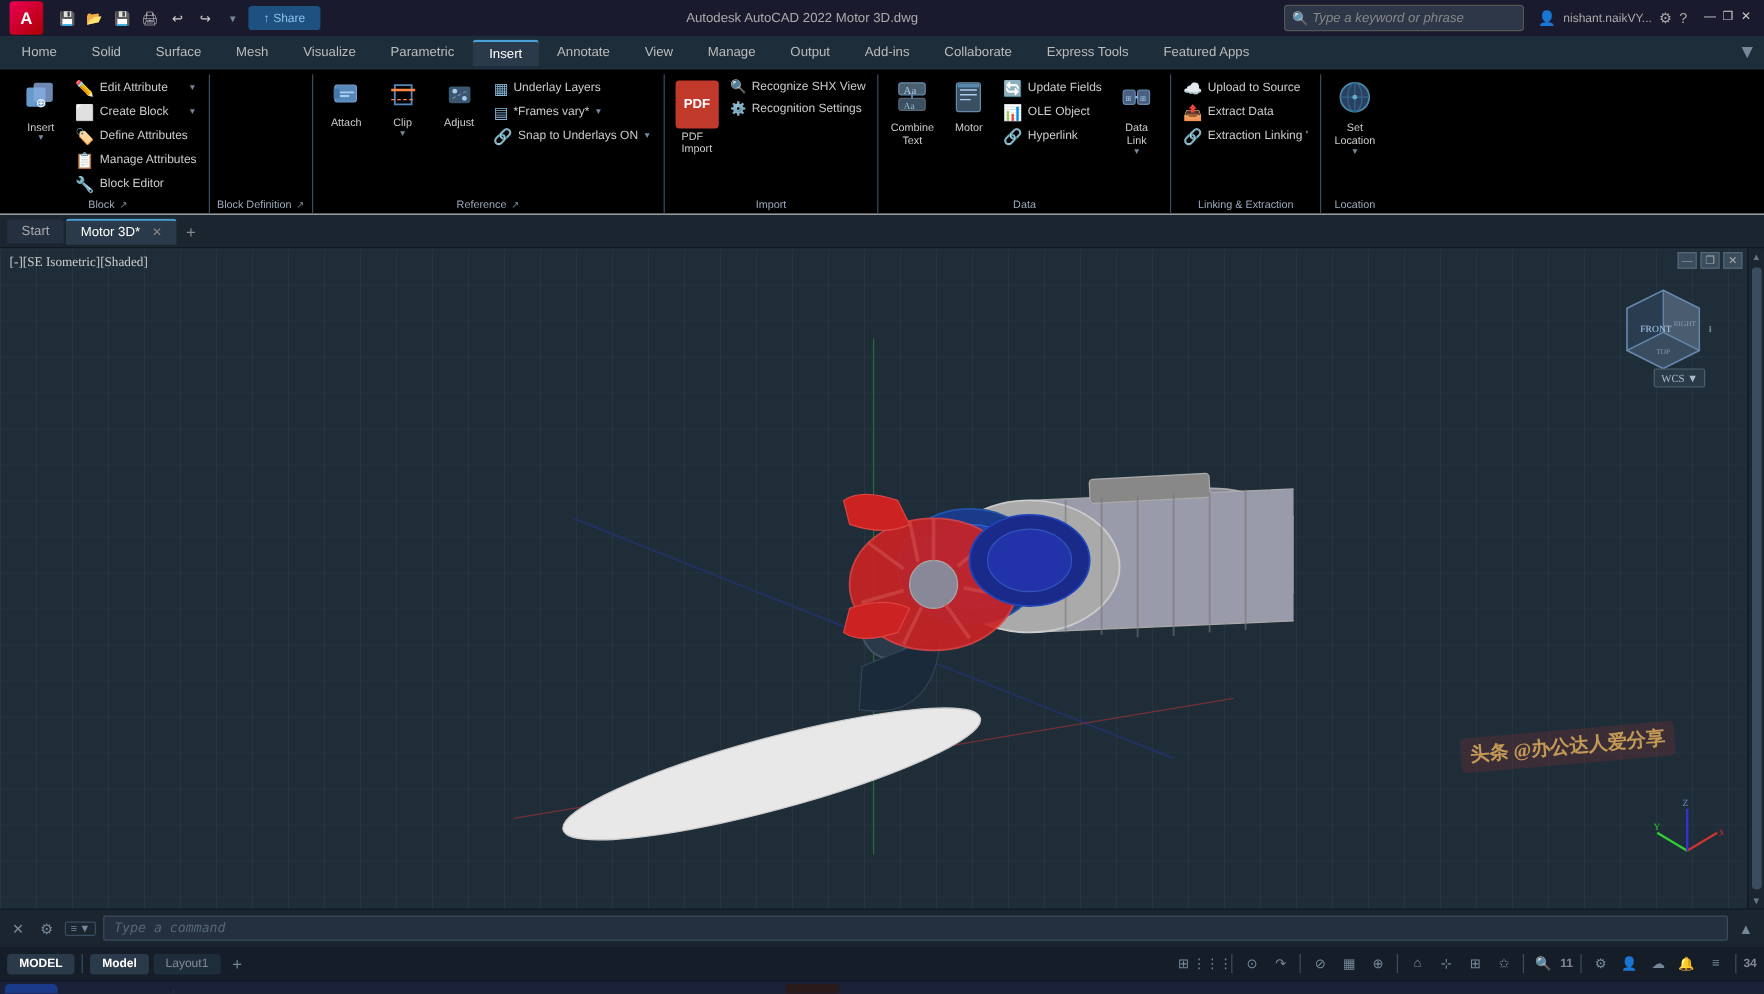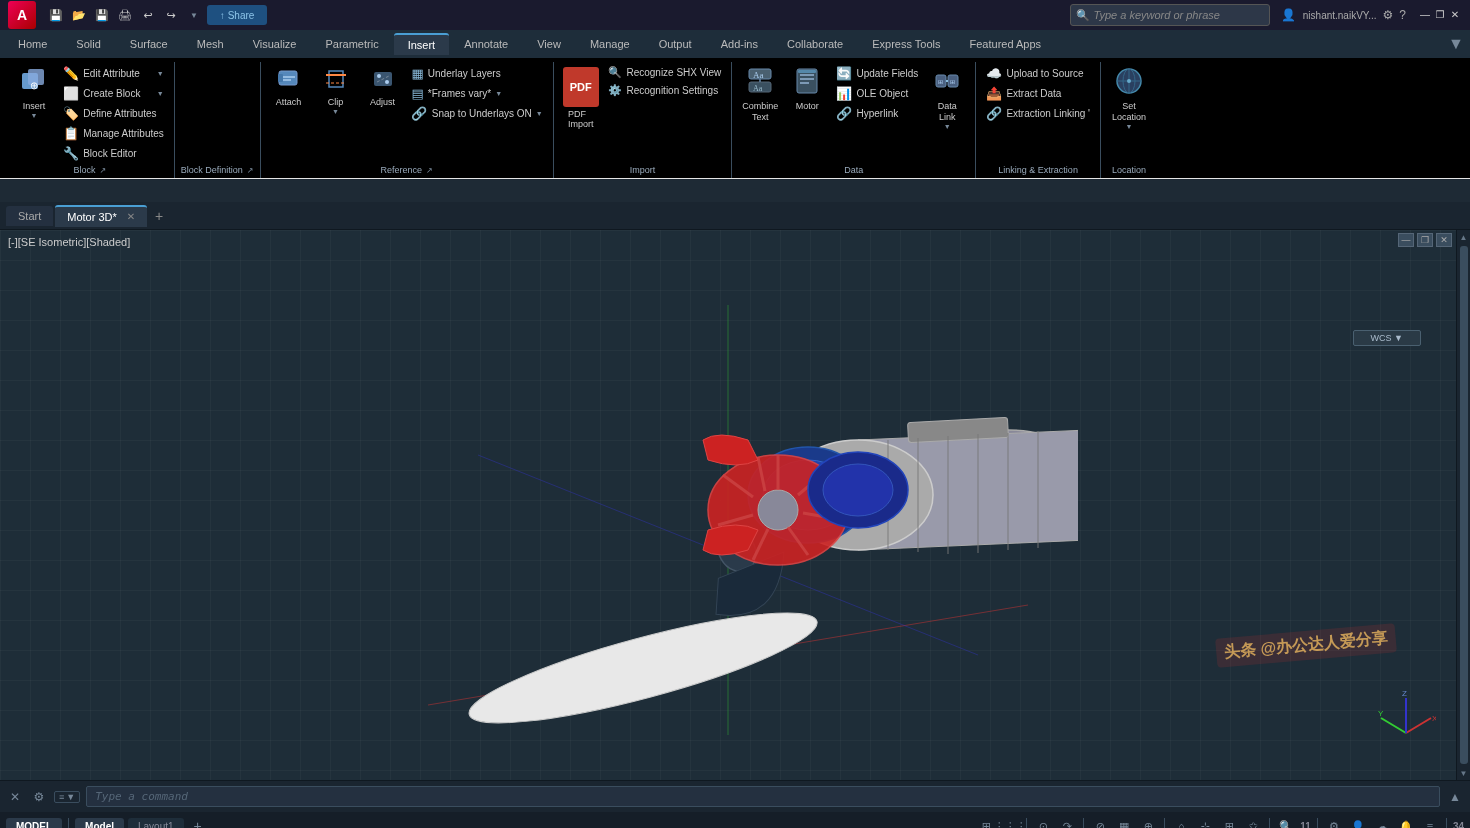--- a/index.html
+++ b/index.html
@@ -107,21 +107,20 @@
     }
     .rb-btn-small .s-icon { font-size: 13px; color: #88b8d8; }
 
     .rb-col { display: flex; flex-direction: column; gap: 1px; justify-content: flex-start; }
 
     
     #doc-tabs {
       display: flex; align-items: center;
       background: #1a2530; height: 28px; padding: 0 6px; gap: 2px;
       border-bottom: 1px solid #0f1820;
-      margin-top: 23px;
     }
     .doc-tab {
       display: flex; align-items: center; gap: 6px;
       padding: 4px 12px; font-size: 11px; color: #aaa; cursor: pointer;
       border-radius: 3px 3px 0 0; background: #243040;
     }
     .doc-tab.active { background: #2b3a4a; color: #fff; border-top: 2px solid #4a9fd4; }
     .doc-tab .close-x { font-size: 10px; color: #888; margin-left: 4px; cursor: pointer; }
     .doc-tab-add { 
       width: 20px; height: 20px; display: flex; align-items: center; justify-content: center;
@@ -148,21 +147,21 @@
     
     #viewcube {
       position: absolute; top: 20px; right: 40px;
       width: 80px; height: 80px;
     }
 
     
     #wcs-label {
       position: absolute; top: 100px; right: 35px;
       background: #2a3a46; border: 1px solid #4a6070;
-      color: #aabbcc; font-size: 9px; padding: 2px 17px; border-radius: 2px;
+      color: #aabbcc; font-size: 9px; padding: 2px 5px; border-radius: 2px;
     }
 
     
     .viewport-controls {
       position: absolute; top: 3px; right: 4px;
       display: flex; gap: 3px;
     }
     .vp-ctrl-btn {
       width: 16px; height: 14px; background: #3a4d5e;
       border: 1px solid #556677; display: flex; align-items: center; justify-content: center;
@@ -259,20 +258,21 @@
     #coords-display {
       position: absolute; bottom: 30px; right: 20px;
       color: #aabbcc; font-size: 10px; 
     }
 
     
     #main-area {
       display: flex; flex-direction: column;
       height: calc(828px - 30px - 87px - 28px); 
       position: relative;
+      font-family: Liberation Serif, serif;
     }
 
     .dropdown-arrow {
       font-size: 7px; color: #778899; cursor: pointer;
     }
   </style>
 </head>
 <body>
 
 <div id="title-bar">
@@ -284,20 +284,23 @@
       <div class="qa-btn">💾</div>
       <div class="qa-btn">🖨</div>
       <div class="qa-btn">↩</div>
       <div class="qa-btn">↪</div>
       <div class="qa-btn" style="font-size:8px; color:#778899;">▼</div>
       <div class="qa-btn" style="display:flex;align-items:center;gap:3px;min-width:60px;background:#1e5080;border-radius:3px;padding:0 6px;color:#8cc4e8;font-size:10px;">
         <span>↑</span>
         <span>Share</span>
       </div>
     </div>
+  </div>
+  <div class="center">
+    <span>Autodesk AutoCAD 2022  Motor 3D.dwg</span>
   </div>
   <div class="right">
     <div id="search-bar">
       <span style="color:#778899;font-size:11px;margin-right:3px;">🔍</span>
       <input type="text" placeholder="Type a keyword or phrase" style="">
     </div>
     <div id="user-area">
       <span class="user-icon">👤</span>
       <span>nishant.naikVY...</span>
       <span style="font-size:12px; cursor:pointer;">⚙</span>
@@ -667,20 +670,36 @@
           <ellipse cx="480" cy="235" rx="35" ry="26" fill="#2233aa" stroke="#3355bb" stroke-width="1"></ellipse>
         </g>
 
         <g>
           <path d="M 325 185 Q 340 175 370 185 L 380 205 Q 360 215 330 205 Z" fill="#cc2222" stroke="#dd4444" stroke-width="1"></path>
           <path d="M 325 295 Q 340 305 370 295 L 380 275 Q 360 265 330 275 Z" fill="#cc2222" stroke="#dd4444" stroke-width="1"></path>
         </g>
       </svg>
     </div>
 
+    <div id="viewcube">
+      <svg width="90" height="90" viewBox="0 0 90 90">
+
+        <polygon points="20,30 50,15 80,30 80,65 50,80 20,65" fill="#3a4d5e" stroke="#6688aa" stroke-width="1.5"></polygon>
+        <polygon points="50,15 80,30 80,65 50,50" fill="#4a5d70" stroke="#6688aa" stroke-width="1"></polygon>
+        <polygon points="20,30 50,15 50,50 20,65" fill="#2a3d50" stroke="#6688aa" stroke-width="1"></polygon>
+        <polygon points="20,65 50,80 80,65 50,50" fill="#3a4d60" stroke="#6688aa" stroke-width="1"></polygon>
+
+        <text x="44" y="50" fill="#aaccee" font-size="8" text-anchor="middle">FRONT</text>
+        <text x="68" y="45" fill="#889aaa" font-size="6" text-anchor="middle">RIGHT</text>
+        <text x="50" y="68" fill="#889aaa" font-size="6" text-anchor="middle">TOP</text>
+
+        <text x="44" y="88" fill="#aabbcc" font-size="7" text-anchor="middle">S</text>
+        <text x="88" y="50" fill="#aabbcc" font-size="7">E</text>
+      </svg>
+    </div>
 
     <div id="wcs-label">WCS ▼</div>
 
     <div id="watermark">头条 @办公达人爱分享</div>
 
     <div id="coords-display">
       <svg width="60" height="60" viewBox="0 0 60 60">
         <line x1="30" y1="45" x2="55" y2="30" stroke="#cc3333" stroke-width="2"></line>
         <line x1="30" y1="45" x2="5" y2="30" stroke="#33cc33" stroke-width="2"></line>
         <line x1="30" y1="45" x2="30" y2="10" stroke="#3333cc" stroke-width="2"></line>

